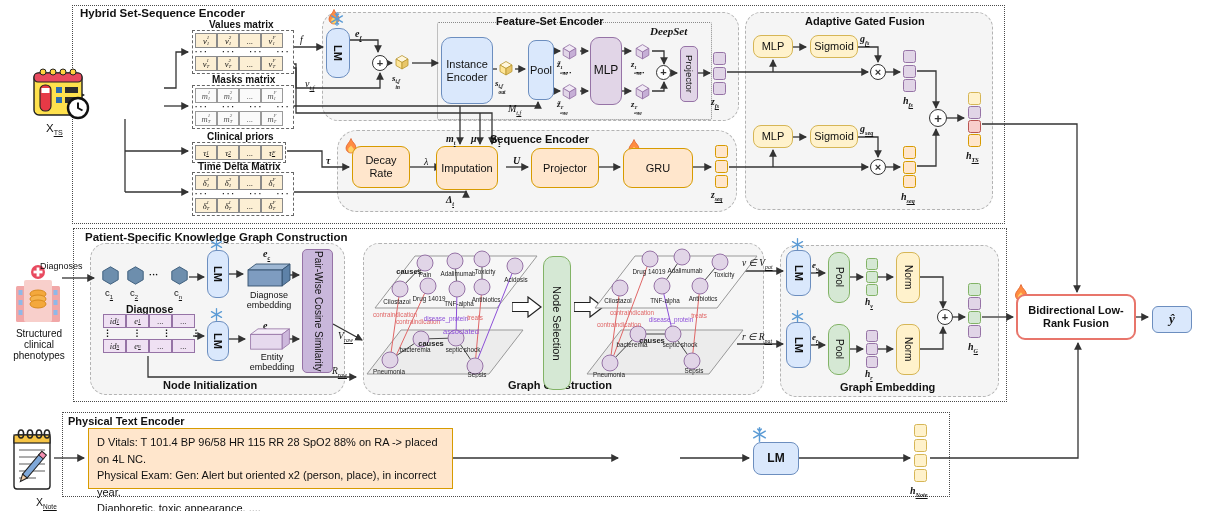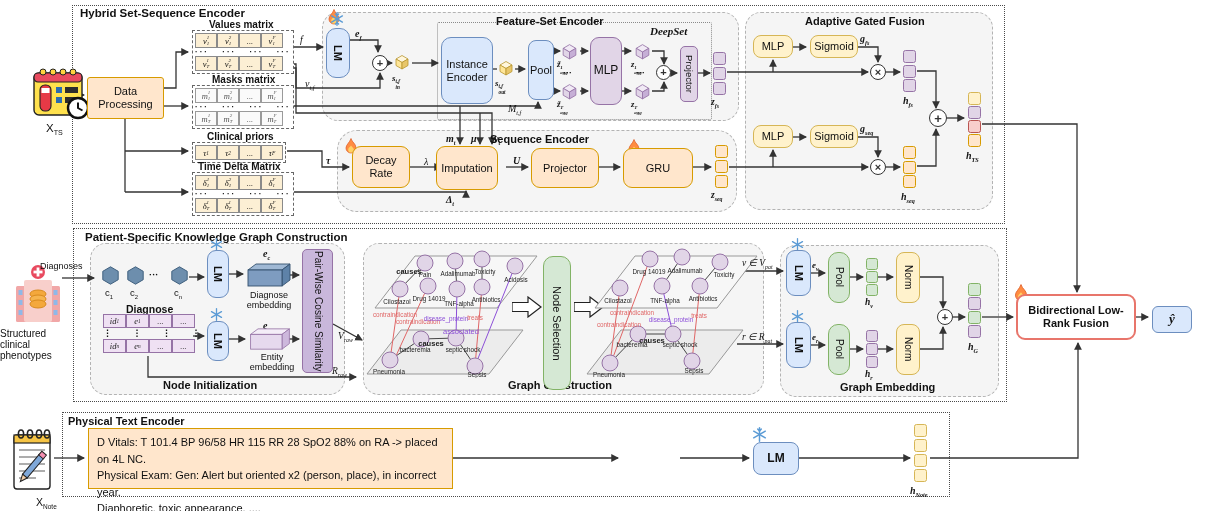--- a/index.html
+++ b/index.html
@@ -15,21 +15,21 @@
     text-align:center;font-size:11px;line-height:1.15;box-sizing:border-box;}
   .tan{background:#FFE6CC;border:1px solid #D79B00;border-radius:9px;}
   .yellow{background:#FFF2CC;border:1px solid #D6B656;border-radius:8px;}
   .blue{background:#DAE8FC;border:1px solid #6C8EBF;border-radius:8px;}
   .purple{background:#E1D5E7;border:1px solid #9673A6;border-radius:8px;}
   .green{background:#D5E8D4;border:1px solid #82B366;border-radius:10px;}
   .vert{writing-mode:vertical-rl;}
   .math{position:absolute;font-family:"Liberation Serif",serif;font-style:italic;
     font-size:10px;white-space:nowrap;}
   .mb{font-weight:bold;}
-  sub,sup{font-size:0.62em;line-height:0;}
+  sub,sup{font-size:0.62em;line-height:0;text-decoration:underline;}
   .ss{display:inline-flex;flex-direction:column;vertical-align:-0.45em;
     font-size:0.58em;line-height:1.02;}
   .ss span{display:block;}
   .mrow{display:flex;}
   .cell{width:22px;height:15px;border:1px solid #8a8a8a;display:flex;align-items:center;
     justify-content:center;font-size:8.5px;font-family:"Liberation Serif",serif;
     font-style:italic;background:#FCEFD4;box-sizing:border-box;}
   .cellg{background:#FAFAFA;color:#555;border-color:#9a9a9a;}
   .cellk{background:#EFE1F3;border-color:#9673A6;color:#222;font-style:italic;}
   .dotsrow{display:block;text-align:center;font-weight:bold;font-size:8px;
@@ -184,21 +184,21 @@
     <rect x="4.5" y="26" width="4" height="5" fill="#8FB8E8"></rect>
       <rect x="4.5" y="36" width="4" height="5" fill="#8FB8E8"></rect>
       <rect x="4.5" y="46" width="4" height="5" fill="#8FB8E8"></rect>
     <rect x="39.5" y="26" width="4" height="5" fill="#8FB8E8"></rect>
       <rect x="39.5" y="36" width="4" height="5" fill="#8FB8E8"></rect>
       <rect x="39.5" y="46" width="4" height="5" fill="#8FB8E8"></rect>
     <ellipse cx="24" cy="30" rx="8" ry="4" fill="#F4A83C" stroke="#D88A1E"></ellipse>
     <ellipse cx="24" cy="35" rx="8" ry="4" fill="#F6B44E" stroke="#D88A1E"></ellipse>
     <ellipse cx="24" cy="40" rx="8" ry="4" fill="#F4A83C" stroke="#D88A1E"></ellipse>
   </svg>
-  <div class="lab" style="left:0px;top:328px;width:78px;white-space:normal;font-size:10px;line-height:1.1;">Structured clinical phenotypes</div>
+  <div class="lab" style="left:0px;top:328px;width:78px;text-align:center;white-space:normal;font-size:10px;line-height:1.1;">Structured clinical phenotypes</div>
 
   <svg class="abs" style="left:8px;top:426px;" width="48" height="68" viewBox="0 0 48 68">
     <rect x="6" y="9" width="36" height="54" rx="3" fill="#fff" stroke="#222" stroke-width="1.4"></rect>
     <rect x="6" y="9" width="36" height="8" fill="#F6C445" stroke="#222" stroke-width="1.2"></rect>
     <ellipse cx="13" cy="8" rx="2.6" ry="4" fill="none" stroke="#222" stroke-width="1.6"></ellipse>
     <ellipse cx="22" cy="8" rx="2.6" ry="4" fill="none" stroke="#222" stroke-width="1.6"></ellipse>
     <ellipse cx="31" cy="8" rx="2.6" ry="4" fill="none" stroke="#222" stroke-width="1.6"></ellipse>
     <ellipse cx="39" cy="8" rx="2.6" ry="4" fill="none" stroke="#222" stroke-width="1.6"></ellipse>
     <line x1="11" y1="24" x2="37" y2="24" stroke="#999" stroke-width="1.6"></line>
     <line x1="11" y1="31" x2="37" y2="31" stroke="#999" stroke-width="1.6"></line>
@@ -206,21 +206,20 @@
     <line x1="11" y1="45" x2="37" y2="45" stroke="#999" stroke-width="1.6"></line>
     <line x1="11" y1="52" x2="28" y2="52" stroke="#999" stroke-width="1.6"></line>
     <g transform="rotate(40 22 44)">
       <rect x="19" y="26" width="6" height="26" fill="#7FA8D9" stroke="#222" stroke-width="1"></rect>
       <rect x="19" y="22" width="6" height="5" fill="#F48FB1" stroke="#222" stroke-width="1"></rect>
       <polygon points="19,52 25,52 22,59" fill="#F5D0A9" stroke="#222" stroke-width="1"></polygon>
     </g>
   </svg>
   <div class="lab" style="left:36px;top:496px;font-size:10.5px;">X<sub>Note</sub></div>
 
-  <div class="box tan" style="left:87px;top:77px;width:77px;height:42px;border-radius:3px;">Data Processing</div>
 
   <div class="ptitle" style="left:209px;top:19px;font-size:10px;">Values matrix</div>
   <div class="matbox" style="left:192px;top:30px;">
     <div class="mrow">
       <div class="cell">v<span class="ss">
             <span>1</span>
             <span>1</span>
           </span></div>
       <div class="cell">v<span class="ss">
             <span>2</span>

